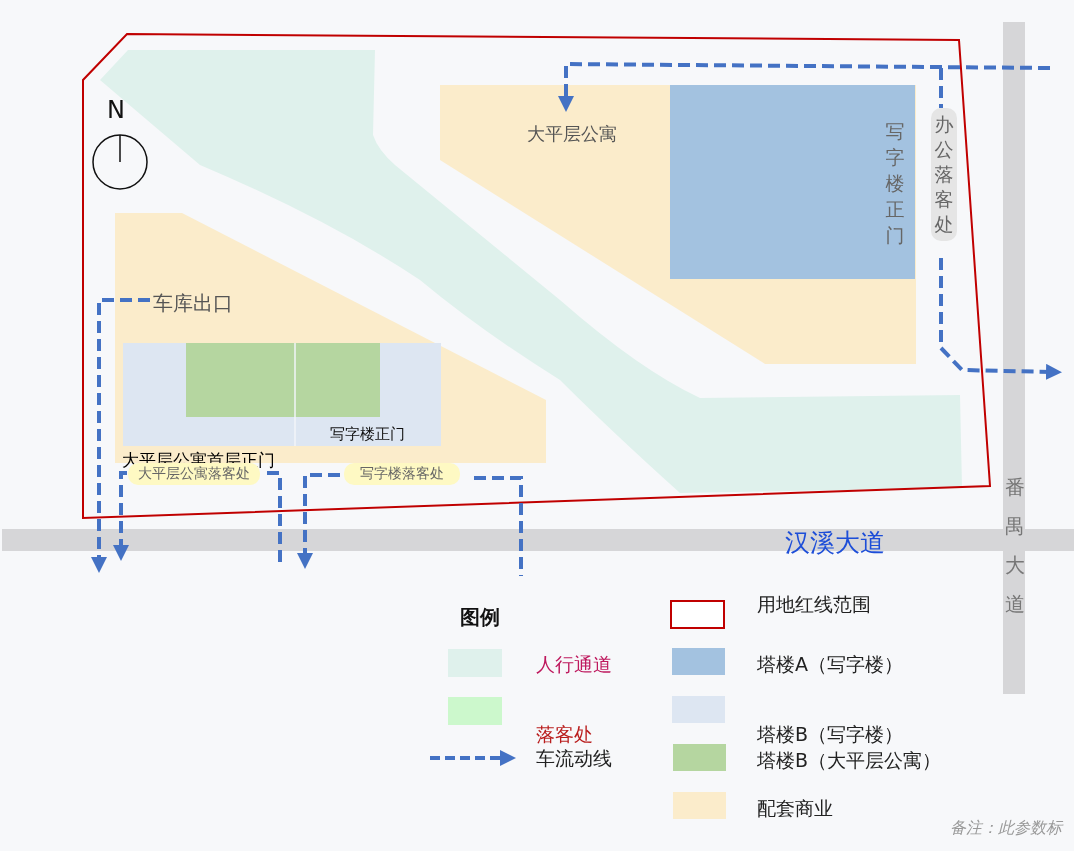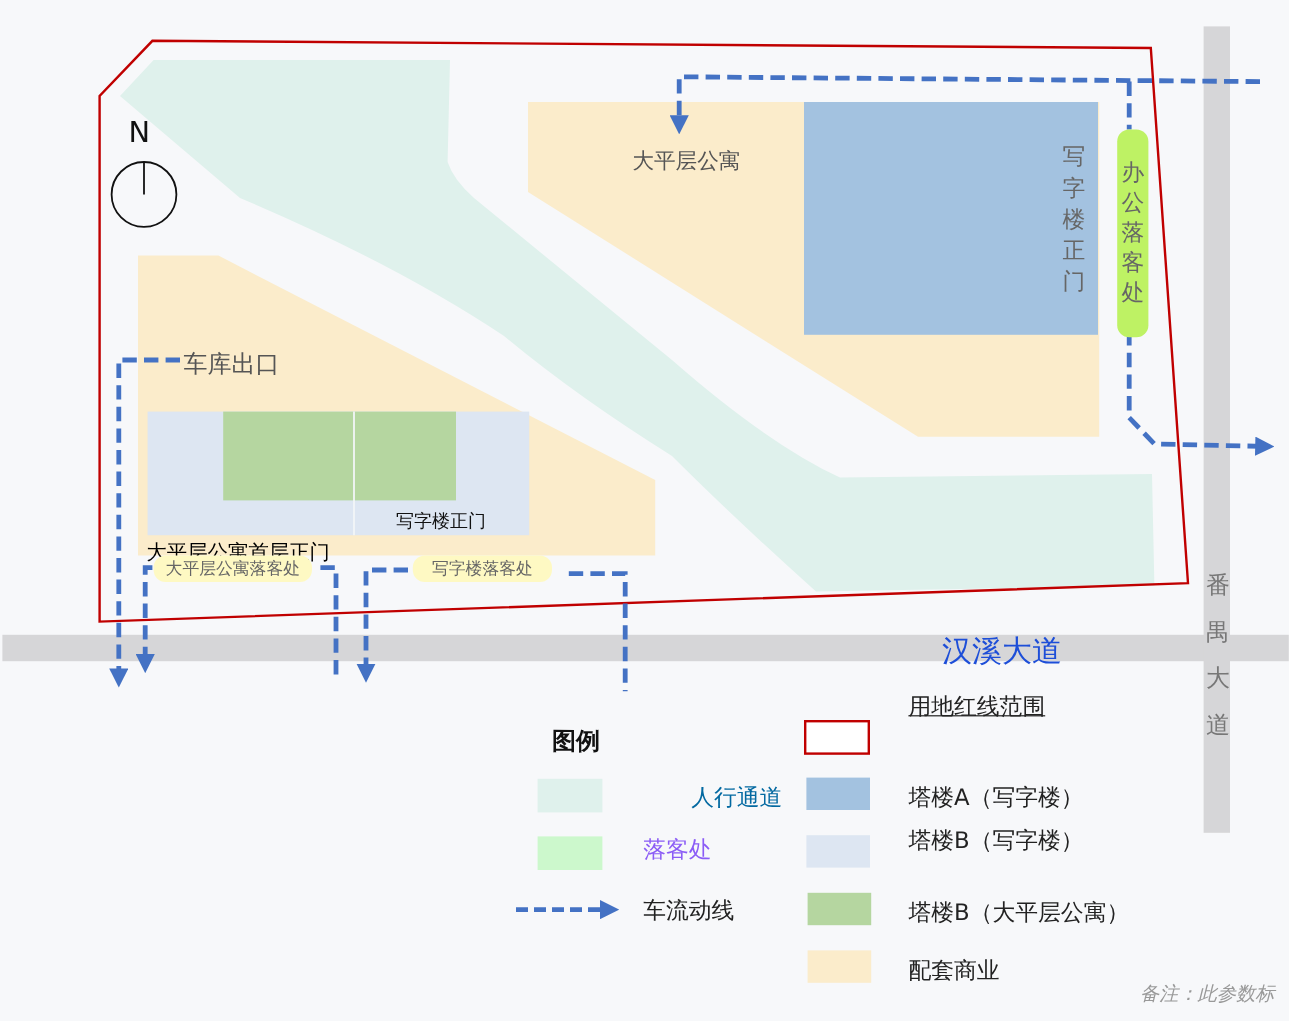--- a/index.html
+++ b/index.html
@@ -74,34 +74,34 @@
     <rect x="673" y="744" width="53" height="27" fill="#b5d6a0"></rect>
     <rect x="673" y="792" width="53" height="27" fill="#fbeccb"></rect>
   </g>
 </svg>
 
 <div class="lbl" style="left:107px;top:96px;font-size:24px;color:#111;">N</div>
 <div class="lbl" style="left:527px;top:122px;font-size:18px;">大平层公寓</div>
 <div class="lbl" style="left:153px;top:290px;font-size:20px;">车库出口</div>
 
 <div class="vlbl" style="left:884px;top:118px;">写字楼正门</div>
-<div class="vlbl" style="left:931px;top:108px;background:#bef264;border-radius:10px;width:24px;padding:24px 1px;line-height:25px;">办公落客处</div>
+<div class="vlbl" style="left:931px;top:108px;background:#e5e5e5;border-radius:10px;width:24px;padding:4px 1px;line-height:25px;">办公落客处</div>
 
 <div class="lbl" style="left:122px;top:449px;font-size:17px;color:#000000;">大平层公寓首层正门</div>
 <div class="lbl" style="left:330px;top:425px;font-size:15px;color:#111;">写字楼正门</div>
 
 <div class="pill" style="left:128px;top:463px;">大平层公寓落客处</div>
 <div class="pill" style="left:344px;top:463px;padding:2px 16px;">写字楼落客处</div>
 
 <div class="lbl" style="left:785px;top:526px;font-size:25px;color:#1d4ed8;">汉溪大道</div>
 <div class="vlbl" style="left:1000px;top:468px;font-size:20px;line-height:39px;width:30px;color:#777;">番禺大道</div>
 
 <div class="legend-title">图例</div>
-<div class="lbl lg-text" style="left:536px;top:652px;color:#0369a1;margin-left:40px;">人行通道</div>
-<div class="lbl lg-text" style="left:536px;top:695px;color:#8b5cf6;">落客处</div>
+<div class="lbl lg-text" style="left:536px;top:652px;color:#be185d;">人行通道</div>
+<div class="lbl lg-text" style="left:536px;top:722px;color:#b91c1c;">落客处</div>
 <div class="lbl lg-text" style="left:536px;top:746px;color:#222;">车流动线</div>
-<div class="lbl lg-text" style="left:757px;top:576px;color:#222;text-decoration:underline;">用地红线范围</div>
+<div class="lbl lg-text" style="left:757px;top:592px;color:#222;">用地红线范围</div>
 <div class="lbl lg-text" style="left:757px;top:652px;color:#222;">塔楼A（写字楼）</div>
-<div class="lbl lg-text" style="left:757px;top:688px;color:#222;">塔楼B（写字楼）</div>
+<div class="lbl lg-text" style="left:757px;top:722px;color:#222;">塔楼B（写字楼）</div>
 <div class="lbl lg-text" style="left:757px;top:748px;color:#222;">塔楼B（大平层公寓）</div>
 <div class="lbl lg-text" style="left:757px;top:796px;color:#222;">配套商业</div>
 
 <div class="note">备注：此参数标</div>
 
 </body></html>

